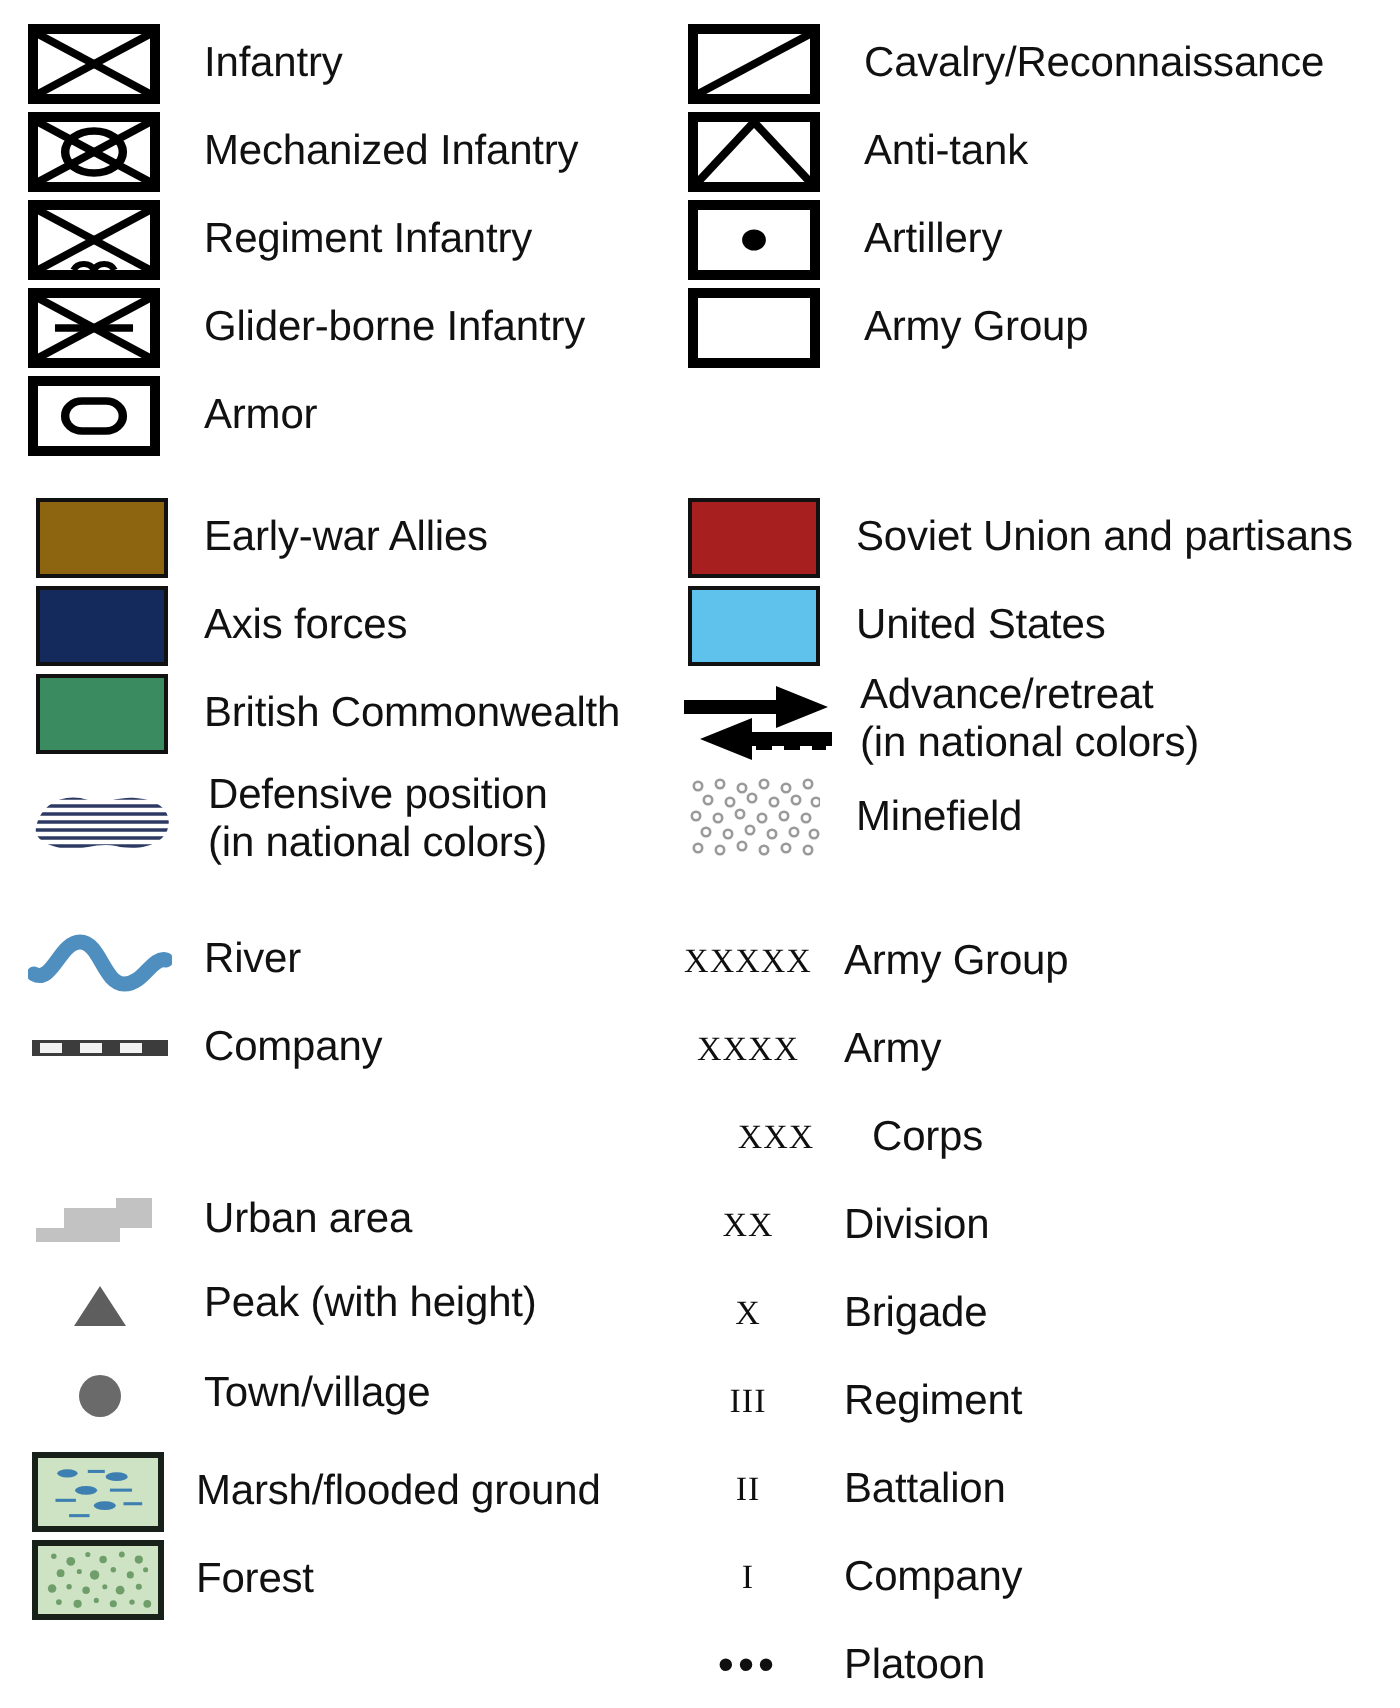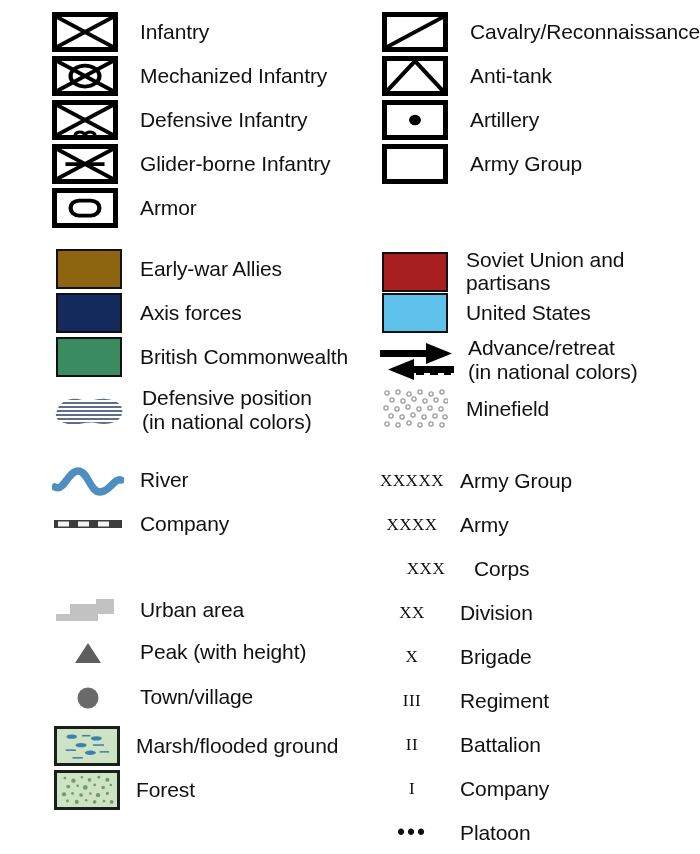--- a/index.html
+++ b/index.html
@@ -7,21 +7,21 @@
     width:700px;height:854px;
     background:#ffffff;
     font-family:"Liberation Sans", sans-serif;
     color:#1a1a1a;
     overflow:hidden;
     position:relative;
   }
   .legend{position:relative;width:700px;height:854px;}
 
   
-  .row{position:absolute;display:flex;align-items:center;margin-left:38px;}
+  .row{position:absolute;display:flex;align-items:center;}
   .sym{flex:0 0 auto;display:flex;align-items:center;justify-content:center;}
   .lbl{
     font-size:21px;line-height:1.08;color:#111111;
     white-space:pre-line;letter-spacing:-0.1px;
   }
   .lbl.two{line-height:1.12;}
 
   
   .unitbox{
     width:66px;height:40px;
@@ -94,21 +94,21 @@
   <div class="row" style="left:14px;top:100px;">
     <span class="sym">
       <span class="unitbox">
         <svg viewBox="0 0 66 40" preserveAspectRatio="none">
           <line x1="0" y1="0" x2="66" y2="40" stroke="#000" stroke-width="5"></line>
           <line x1="66" y1="0" x2="0" y2="40" stroke="#000" stroke-width="5"></line>
           <path d="M21 40 A6.5 6.5 0 0 1 33 40 A6.5 6.5 0 0 1 45 40" fill="none" stroke="#000" stroke-width="4"></path>
         </svg>
       </span>
     </span>
-    <span class="lbl" style="margin-left:22px;">Defensive Infantry</span>
+    <span class="lbl" style="margin-left:22px;">Regiment Infantry</span>
   </div>
 
   <div class="row" style="left:14px;top:144px;">
     <span class="sym">
       <span class="unitbox">
         <svg viewBox="0 0 66 40" preserveAspectRatio="none">
           <line x1="0" y1="0" x2="66" y2="40" stroke="#000" stroke-width="5"></line>
           <line x1="66" y1="0" x2="0" y2="40" stroke="#000" stroke-width="5"></line>
           <line x1="10" y1="20" x2="56" y2="20" stroke="#000" stroke-width="5"></line>
         </svg>

